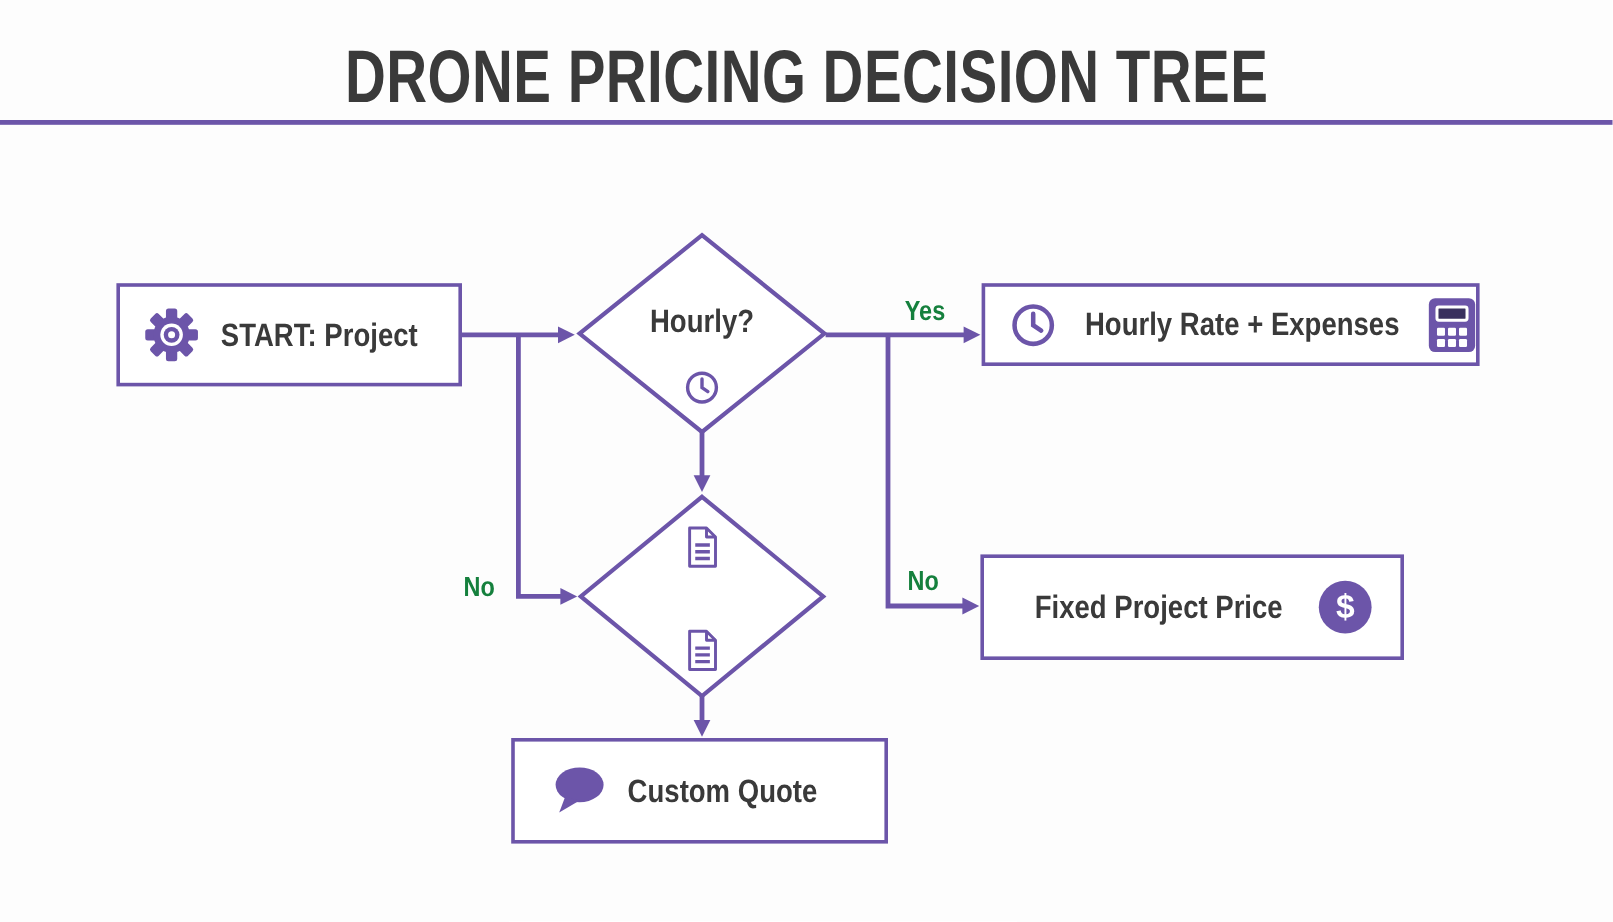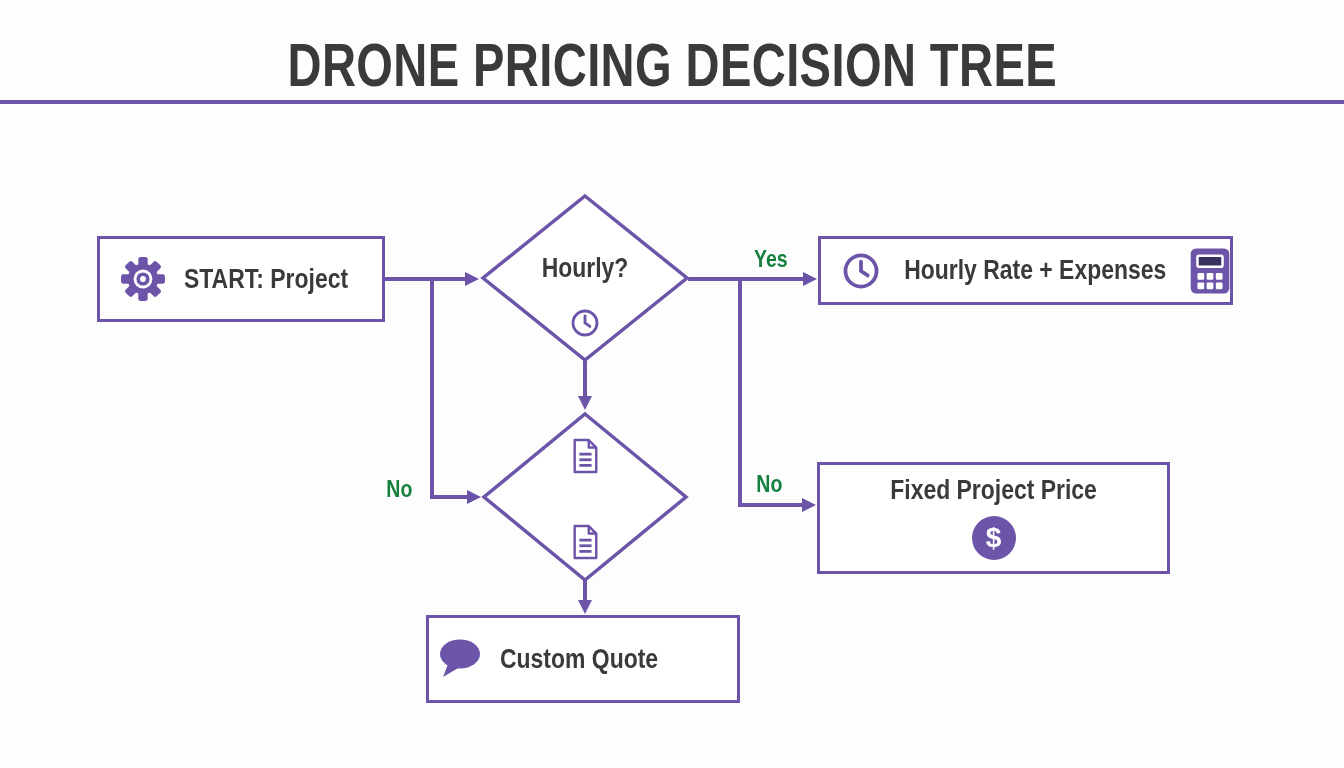--- a/index.html
+++ b/index.html
@@ -22,22 +22,22 @@
   }
   .node-label {
     font-weight:700; color:#3A3A3A; font-size:27px; line-height:1;
     display:inline-block; transform:scaleX(0.85); transform-origin:left center;
     white-space:nowrap;
   }
   .node-label.center { transform-origin:center; }
 
   .box-start { left:97px; top:236px; width:288px; height:86px; padding-left:20px; gap:18px; }
   .box-hourly-rate { left:818px; top:236px; width:415px; height:69px; padding:0 20px; justify-content:space-between; }
-  .box-fixed-price { left:817px; top:462px; width:353px; height:112px; justify-content:center; gap:12px;flex-direction:column; }
-  .box-custom-quote { left:426px; top:615px; width:314px; height:88px; padding-left:7px; gap:18px; }
+  .box-fixed-price { left:817px; top:462px; width:353px; height:88px; justify-content:center; gap:12px; }
+  .box-custom-quote { left:426px; top:615px; width:314px; height:88px; padding-left:30px; gap:18px; }
 
   .diamond { position:absolute; }
   .diamond-hourly { left:480px; top:193px; width:210px; height:170px; }
   .diamond-project-fee { left:481px; top:411px; width:208px; height:172px; }
   .diamond svg.shape { position:absolute; left:0; top:0; }
   .diamond .d-label { position:absolute; left:0; width:100%; text-align:center; }
   .diamond .d-icon { position:absolute; left:50%; transform:translateX(-50%); line-height:0; }
 
   .edge-label {
     position:absolute; color:#15803d; font-weight:700; font-size:23px;

